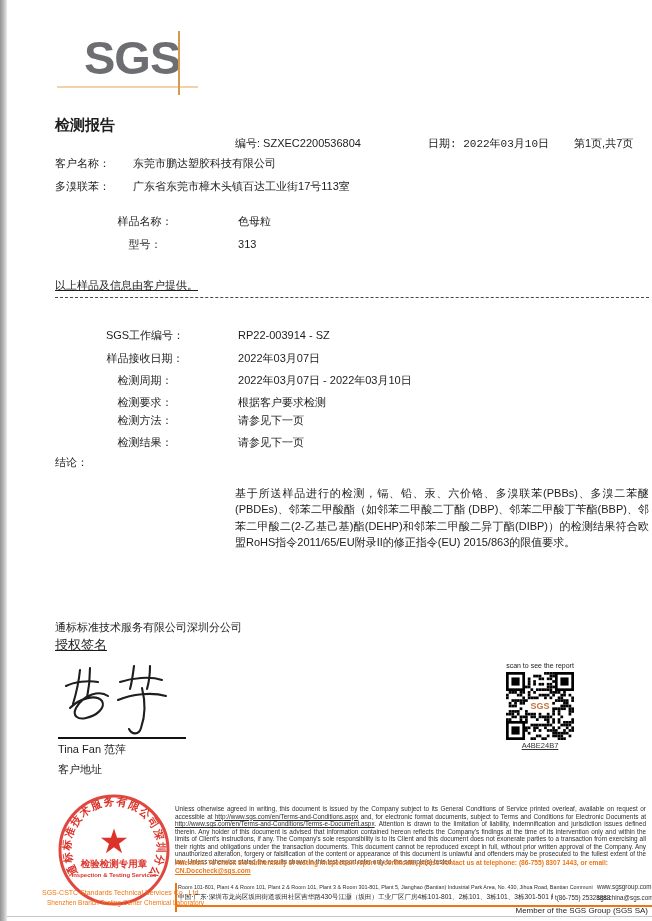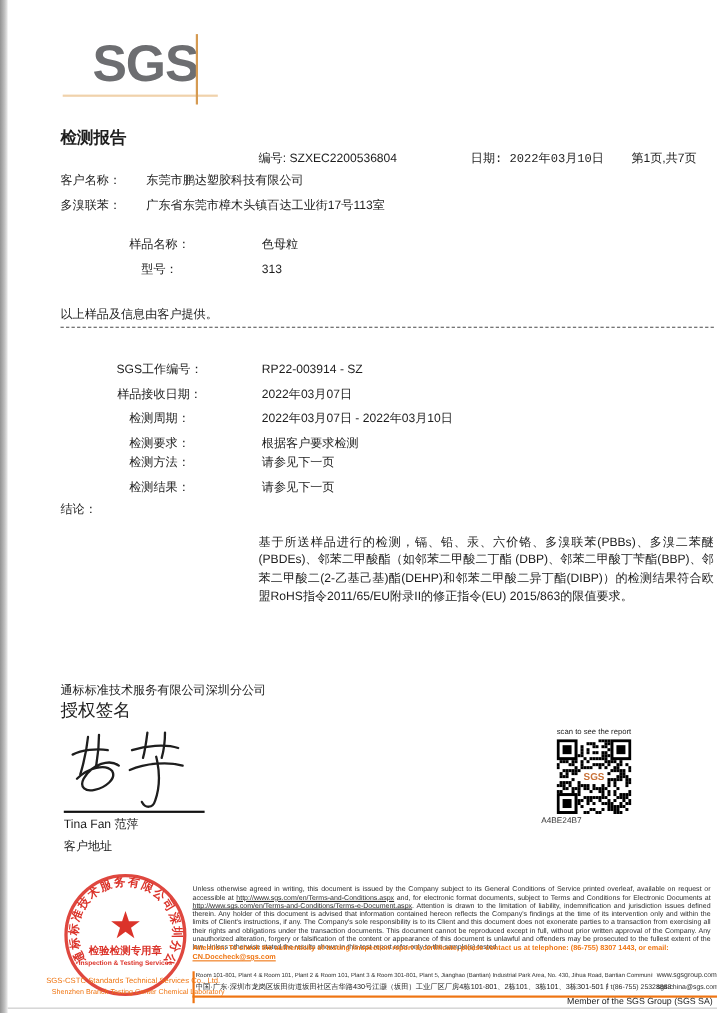--- a/index.html
+++ b/index.html
@@ -18,40 +18,40 @@
   
   .doc-title{position:absolute;left:55px;top:116px;font-size:15px;font-weight:bold;}
   .hdr{position:absolute;top:120px;font-size:11px;white-space:nowrap;margin-top:16px;}
   .hdr-no{left:235px;} .hdr-date{left:428px;font-family:Liberation Mono, monospace;} .hdr-page{left:574px;}
 
   
   .row{position:absolute;left:55px;font-size:11px;white-space:nowrap;}
   .row .lbl{display:inline-block;}
   .val-narrow .lbl{width:75px;}
   .val-wide .lbl{width:180px;text-align:center;}
-  .note{position:absolute;left:55px;top:278px;font-size:11px;}
+  .note{position:absolute;left:55px;top:278px;font-size:11px;text-decoration:underline;}
   .dashes{position:absolute;left:55px;top:297px;width:594px;border-top:1px dashed #4a4a4a;}
 
   
   .concl-lbl{position:absolute;left:55px;top:455px;font-size:11px;}
   .concl-txt{position:absolute;left:235px;top:453px;width:414px;font-size:11px;
         line-height:16.3px;text-align:justify;margin-top:32px;}
 
   
   .sig-company{position:absolute;left:55px;top:620px;font-size:11px;}
-  .sig-auth{position:absolute;left:55px;top:636px;font-size:16px;}
+  .sig-auth{position:absolute;left:55px;top:636px;font-size:13px;text-decoration:underline;}
   .sig-svg{position:absolute;left:58px;top:658px;}
   .sig-line{position:absolute;left:58px;top:737px;width:128px;height:2px;background:#111;}
   .sig-name{position:absolute;left:58px;top:742px;font-size:11px;}
   .sig-title{position:absolute;left:58px;top:762px;font-size:11px;}
 
   
   .qr-caption{position:absolute;left:492px;top:662px;width:96px;text-align:center;font-size:7px;color:#222;}
   .qr-box{position:absolute;left:506px;top:672px;width:68px;height:68px;}
-  .qr-code-text{position:absolute;left:492px;top:741px;width:96px;text-align:left;font-size:7.5px;color:#333;}
+  .qr-code-text{position:absolute;left:492px;top:741px;width:96px;text-align:center;font-size:7.5px;color:#333;text-decoration:underline;}
 
   
   .stamp{position:absolute;left:55px;top:791px;mix-blend-mode:multiply;opacity:.94;}
 
   
   .f-company1{position:absolute;left:42px;top:889px;font-size:7px;color:var(--accent);white-space:nowrap;}
   .f-company2{position:absolute;left:47px;top:899px;font-size:6.5px;color:var(--accent);white-space:nowrap;}
   .legal{position:absolute;left:175px;top:805px;width:471px;font-size:6.4px;line-height:7.5px;
         text-align:justify;color:#2e2e2e;}
   .legal .lnk{text-decoration:underline;}

